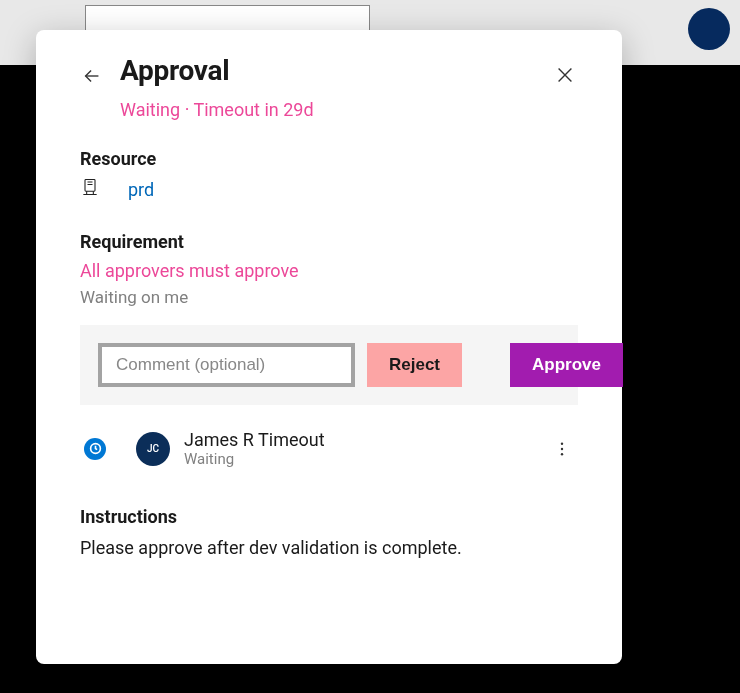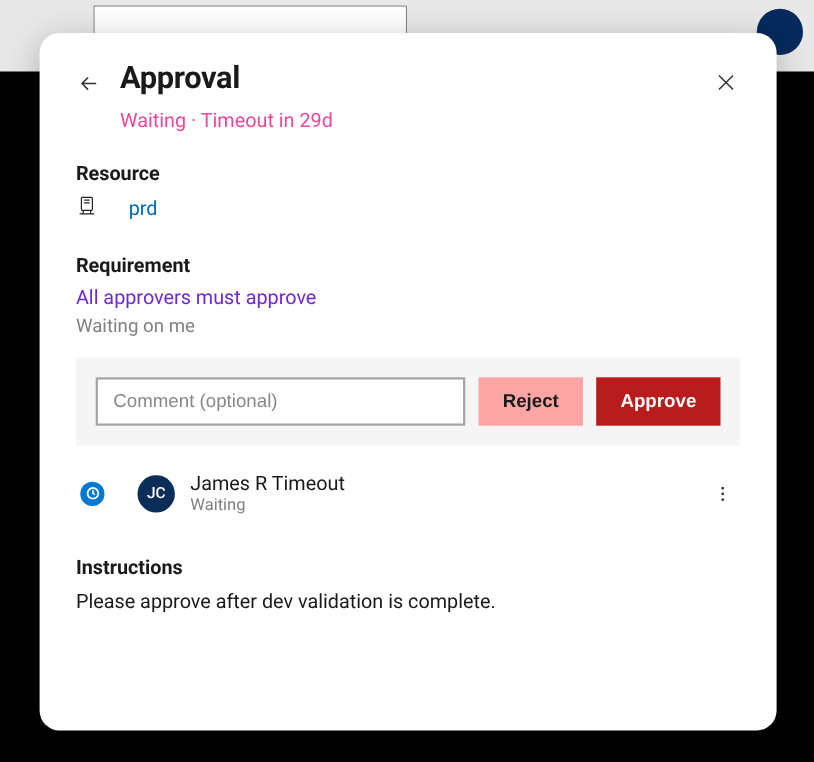--- a/index.html
+++ b/index.html
@@ -34,26 +34,26 @@
       position: absolute;
       top: 8px; right: 10px;
       width: 42px; height: 42px;
       border-radius: 50%;
       background: #062a5e;
     }
     .panel {
       position: absolute;
       top: 30px;
       left: 36px;
-      width: 670px;
+      width: 586px;
       height: 634px;
       background: #fff;
-      border-radius: 18px;
+      border-radius: 8px;
       box-shadow: 0 8px 32px rgba(0,0,0,.25);
-      padding: 24px 33px;
+      padding: 24px 44px;
     }
     .panel-header {
       display: flex;
       align-items: flex-start;
       gap: 16px;
       margin-bottom: 28px;
     }
     .back-btn {
       margin-top: 10px;
       width: 24px; height: 24px;
@@ -92,78 +92,78 @@
       margin-bottom: 30px;
     }
     .resource-icon { color: #222; }
     .resource-link {
       color: #0067b8;
       font-size: 18px;
       cursor: pointer;
     }
     .req-desc {
       font-size: 18px;
-      color: #6d28d9;
+      color: #ec4899;
       margin-top: 6px;
       margin-bottom: 6px;
     }
     .req-status {
       font-size: 17px;
       color: #808080;
       margin-bottom: 18px;
     }
     .action-box {
       background: #f5f5f5;
       padding: 18px 18px;
       display: flex;
       gap: 12px;
       align-items: center;
       margin-bottom: 18px;
     }
     .comment-input {
       flex: 1;
       height: 44px;
-      border: 2px solid #a3a3a3;
+      border: 4px solid #a3a3a3;
       background: #fff;
       font-size: 17px;
       padding: 0 14px;
       color: #333;
     }
     .comment-input::placeholder { color: #888; }
     .btn {
       height: 44px;
       padding: 0 22px;
       font-size: 17px;
       font-weight: 600;
       border: none;
       cursor: pointer;
     }
     .btn-reject { background: #fca5a5; color: #1a1a1a; }
-    .btn-approve { background: #b91c1c; color: #fff; }
+    .btn-approve { background: #a21caf; color: #fff; margin-left: 36px; }
     .approver-row {
       display: flex;
       align-items: center;
       gap: 14px;
       padding: 6px 4px;
       margin-bottom: 32px;
     }
     .status-dot {
       width: 22px; height: 22px;
       border-radius: 50%;
       background: #0078d4;
       display: flex; align-items: center; justify-content: center;
       color: #fff;
       margin-right: 16px;
     }
     .avatar {
       width: 34px; height: 34px;
       border-radius: 50%;
       background: #0b2e59;
       color: #fff;
-      font-size: 14px;
+      font-size: 10px;
       font-weight: 500;
       display: flex; align-items: center; justify-content: center;
     }
     .approver-info { flex: 1; }
     .approver-name { font-size: 18px; color: #1a1a1a; }
     .approver-status { font-size: 15px; color: #808080; }
     .more-btn {
       width: 24px; height: 24px;
       display: flex; align-items: center; justify-content: center;
       cursor: pointer; color: #333;

